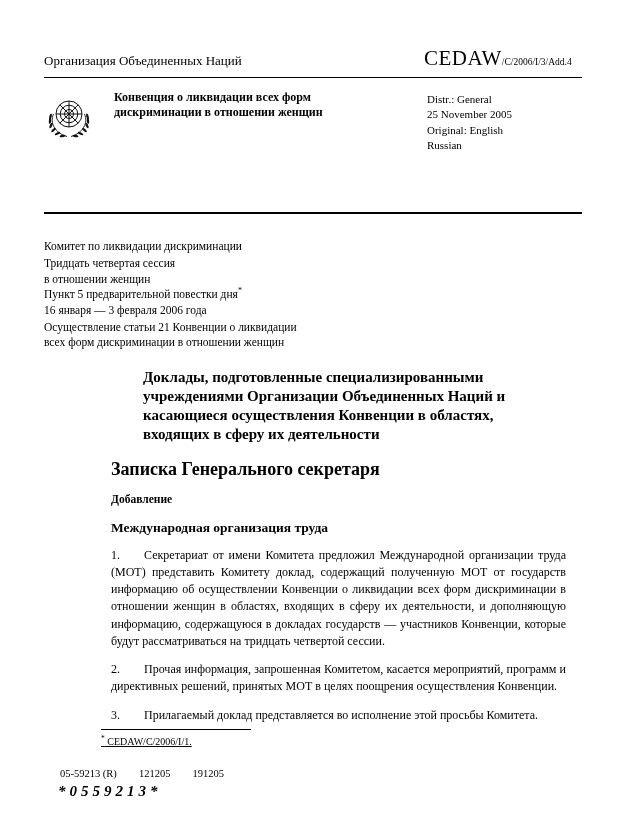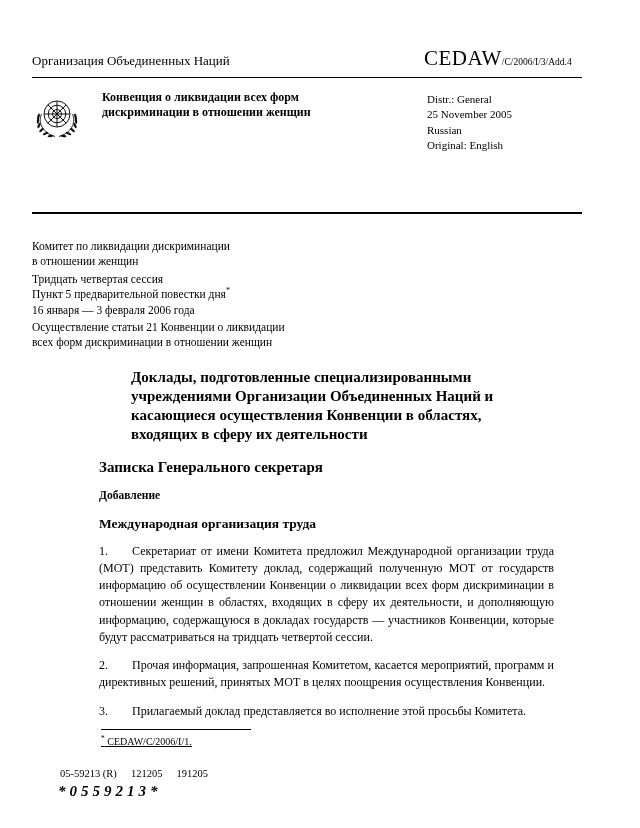--- a/index.html
+++ b/index.html
@@ -9,21 +9,21 @@
     color: #000;
   }
   .page {
     position: relative;
     width: 640px;
     height: 828px;
     margin: 0 auto;
     background: #fff;
     overflow: hidden;
   }
-  .content { padding: 0 58px 0 32px; }
+  .content { padding: 0 58px 0 44px; }
 
   
   .masthead-row {
     display: flex;
     align-items: baseline;
     padding-top: 46px;
   }
   .org-name { flex: 1; font-size: 13px; }
   .doc-symbol { width: 158px; white-space: nowrap; }
   .sym-main { font-size: 21px; letter-spacing: 0.5px; }
@@ -64,21 +64,21 @@
   
   .main-block { margin-left: 67px; width: 455px; }
   .main-title {
     margin-top: 17px;
     width: 402px;
     font-size: 15px;
     font-weight: bold;
     line-height: 1.28;
     margin-left: 32px;
   }
-  .note-line { margin-top: 14px; font-size: 15px; font-weight: bold; }
+  .note-line { margin-top: 14px; font-size: 18px; font-weight: bold; }
   .addendum-line { margin-top: 13px; font-size: 11.5px; font-weight: bold; }
   .section-title { margin-top: 15px; font-size: 13.5px; font-weight: bold; }
   .para {
     margin-top: 11px;
     font-size: 12px;
     line-height: 1.44;
     text-align: justify;
   }
   .para-num { display: inline-block; min-width: 33px; }
 
@@ -87,21 +87,21 @@
   .footnote-rule { width: 150px; border-top: 1px solid #000; margin-bottom: 6px; }
   .footnote-text sup { font-size: 7.5px; }
 
   .footer-line {
     position: absolute;
     left: 60px;
     top: 768px;
     font-size: 10.5px;
     white-space: nowrap;
   }
-  .footer-line .code { margin-left: 14px; }
+  .footer-line .code { margin-left: 22px; }
   .barcode-text {
     position: absolute;
     left: 58px;
     top: 783px;
     font-size: 15px;
     font-weight: bold;
     font-style: italic;
     letter-spacing: 4px;
     white-space: nowrap;
   }
@@ -150,30 +150,30 @@
             <ellipse cx="81" cy="74" rx="6" ry="2.4" transform="rotate(45 81 74)"></ellipse>
             <ellipse cx="73" cy="81" rx="6" ry="2.4" transform="rotate(25 73 81)"></ellipse>
             <ellipse cx="63" cy="86" rx="6" ry="2.4" transform="rotate(10 63 86)"></ellipse>
           </g>
         </svg>
       </div>
       <div class="conv-title">Конвенция о ликвидации всех форм дискриминации в отношении женщин</div>
       <div class="distr-block">
         <div>Distr.: General</div>
         <div>25 November 2005</div>
+        <div>Original: English</div>
         <div>Russian</div>
-        <div>Original: English</div>
       </div>
     </div>
     <div class="rule-thick"></div>
 
     <div class="committee">
       <div class="b">Комитет по ликвидации дискриминации</div>
+      <div class="b gap">Тридцать четвертая сессия</div>
       <div class="b">в отношении женщин</div>
-      <div class="b gap">Тридцать четвертая сессия</div>
       <div><span>Пункт 5 предварительной повестки дня</span><sup>*</sup></div>
       <div>16 января — 3 февраля 2006 года</div>
       <div class="b gap">Осуществление статьи 21 Конвенции о ликвидации</div>
       <div class="b">всех форм дискриминации в отношении женщин</div>
     </div>
 
     <div class="main-block">
       <div class="main-title">Доклады, подготовленные специализированными учреждениями Организации Объединенных Наций и касающиеся осуществления Конвенции в областях, входящих в сферу их деятельности</div>
       <div class="note-line">Записка Генерального секретаря</div>
       <div class="addendum-line">Добавление</div>

